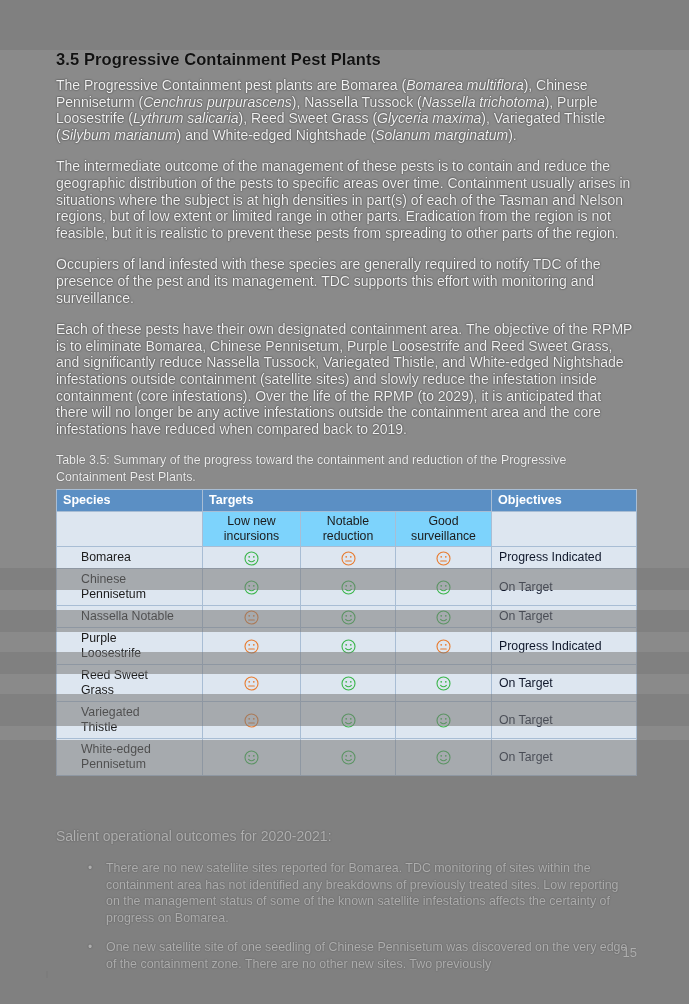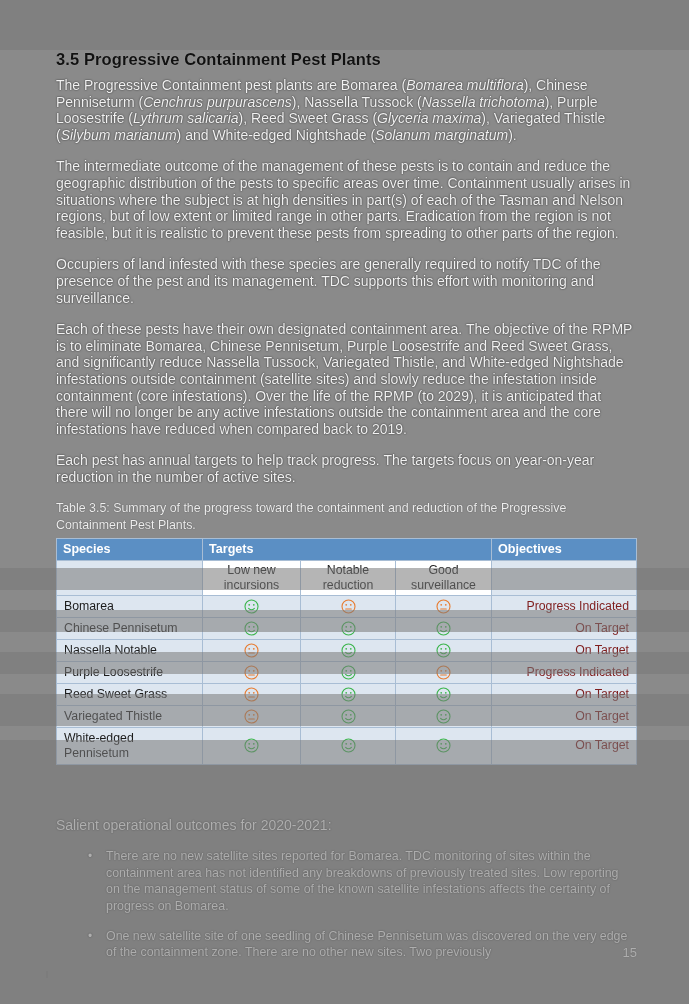--- a/index.html
+++ b/index.html
@@ -81,42 +81,42 @@
     font-weight: bold;
     font-size: 12.6px;
     height: 19px;
     padding: 1px 6px;
     text-align: left;
     margin-left: 32px;
   }
   tr.head th.ctr { text-align: left; }
 
   tr.subhead td {
-    background: #ffffff;
+    background: #7dd3fc;
     height: 32px;
     padding: 1px 4px;
     text-align: center;
     color: #1b1b1b;
     font-size: 12.3px;
   }
   tr.subhead td.blank { background: #dde6f0; }
 
   tbody tr td.species {
-    padding: 3px 7px;
+    padding: 3px 24px;
     text-align: left;
     color: #1b1b1b;
   }
   tbody tr td.icon {
     text-align: center;
     padding: 2px 0;
   }
   tbody tr td.objective {
     padding: 3px 7px;
-    text-align: right;
-    color: #7f1d1d;
+    text-align: left;
+    color: #0f172a;
   }
   tbody tr { height: 21px; }
   tbody tr.tall { height: 30px; }
   tbody tr td { background: #dde6f0; }
 
   
   col.c-species { width: 146px; }
   col.c-t1 { width: 98px; }
   col.c-t2 { width: 95px; }
   col.c-t3 { width: 96px; }
@@ -192,21 +192,20 @@
       Loosestrife (<i>Lythrum salicaria</i>), Reed Sweet Grass (<i>Glyceria maxima</i>), Variegated Thistle
       (<i>Silybum marianum</i>) and White-edged Nightshade (<i>Solanum marginatum</i>).
     </p>
 
     <p class="body">The intermediate outcome of the management of these pests is to contain and reduce the geographic distribution of the pests to specific areas over time. Containment usually arises in situations where the subject is at high densities in part(s) of each of the Tasman and Nelson regions, but of low extent or limited range in other parts. Eradication from the region is not feasible, but it is realistic to prevent these pests from spreading to other parts of the region.</p>
 
     <p class="body">Occupiers of land infested with these species are generally required to notify TDC of the presence of the pest and its management. TDC supports this effort with monitoring and surveillance.</p>
 
     <p class="body">Each of these pests have their own designated containment area. The objective of the RPMP is to eliminate Bomarea, Chinese Pennisetum, Purple Loosestrife and Reed Sweet Grass, and significantly reduce Nassella Tussock, Variegated Thistle, and White-edged Nightshade infestations outside containment (satellite sites) and slowly reduce the infestation inside containment (core infestations). Over the life of the RPMP (to 2029), it is anticipated that there will no longer be any active infestations outside the containment area and the core infestations have reduced when compared back to 2019.</p>
 
-    <p class="body">Each pest has annual targets to help track progress. The targets focus on year-on-year reduction in the number of active sites.</p>
 
     <p class="caption">Table 3.5: Summary of the progress toward the containment and reduction of the Progressive Containment Pest Plants.</p>
 
     <table class="pest">
       <colgroup>
         <col class="c-species">
           <col class="c-t1">
           <col class="c-t2">
           <col class="c-t3">
           <col class="c-obj">

